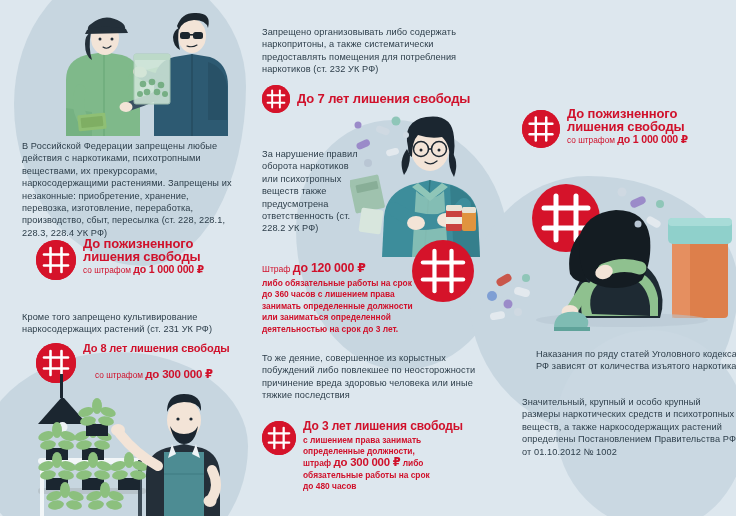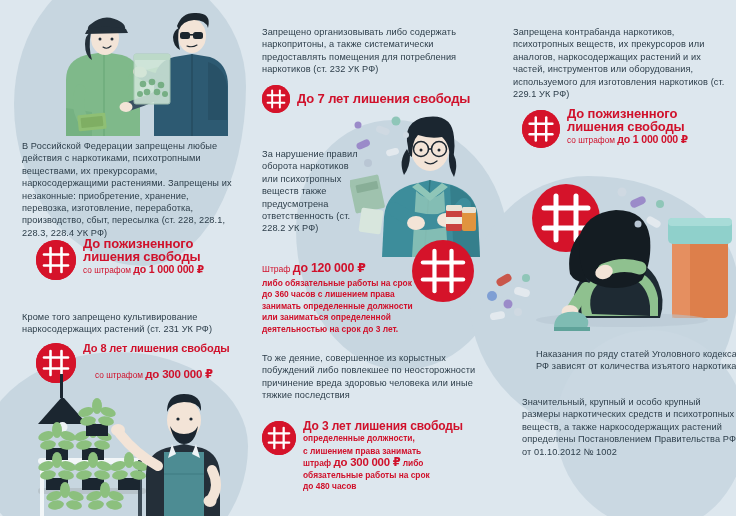--- a/index.html
+++ b/index.html
@@ -380,34 +380,33 @@
           <g stroke="#ffffff" stroke-width="2.7" stroke-linecap="round">
             <line x1="14.5" y1="8" x2="14.5" y2="32"></line>
             <line x1="25.5" y1="8" x2="25.5" y2="32"></line>
             <line x1="8" y1="14.5" x2="32" y2="14.5"></line>
             <line x1="8" y1="25.5" x2="32" y2="25.5"></line>
           </g>
         </svg>
       </div>
       <div class="penalty-text" style="width:188px;">
         <div class="p-head" style="font-size:12px;">До 3 лет лишения свободы</div>
+        <div class="p-body-red" style="margin-top:2px;">с лишением права занимать</div>
         <div class="p-body-red">определенные должности,</div>
-        <div class="p-body-red" style="margin-top:2px;">с лишением права занимать</div>
         <div class="p-body-red" style="white-space:nowrap;">
           <span>штраф </span><span class="p-mid" style="font-size:11.4px;">до 300 000 ₽</span><span> либо</span>
         </div>
         <div class="p-body-red">обязательные работы на срок</div>
         <div class="p-body-red">до 480 часов</div>
       </div>
     </div>
   </div>
 
   <div class="col col-right">
 
-    <div class="block body-text" style="left:13px;top:26px;width:220px;">Запрещена контрабанда наркотиков, психотропных веществ, их прекурсоров или аналогов, наркосодержащих растений и их частей, инструментов или оборудования, используемого для изготовления наркотиков (ст. 229.1 УК РФ)</div>
 
     <div class="block penalty" style="left:22px;top:108px;width:210px;">
       <div class="jail" style="width:38px;height:38px;margin-top:2px;">
         <svg width="38" height="38" viewBox="0 0 40 40">
           <circle cx="20" cy="20" r="20" fill="#d5132a"></circle>
           <g stroke="#ffffff" stroke-width="2.6" stroke-linecap="round">
             <line x1="14.5" y1="8" x2="14.5" y2="32"></line>
             <line x1="25.5" y1="8" x2="25.5" y2="32"></line>
             <line x1="8" y1="14.5" x2="32" y2="14.5"></line>
             <line x1="8" y1="25.5" x2="32" y2="25.5"></line>

